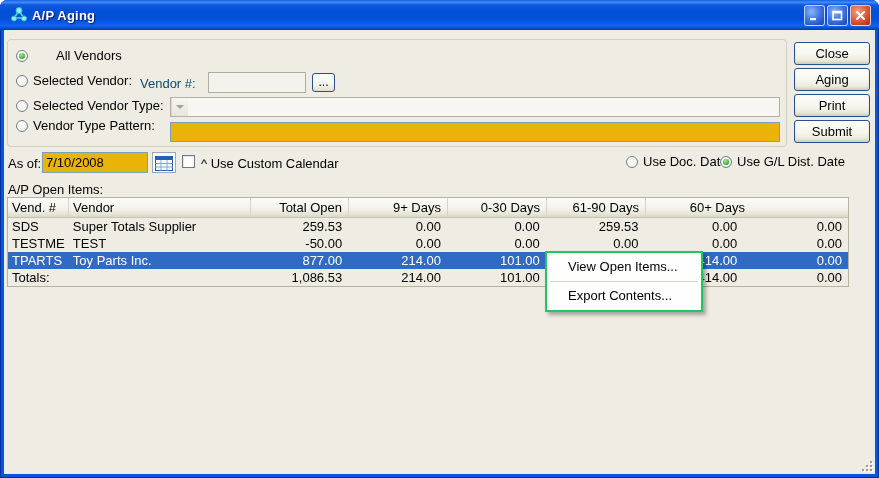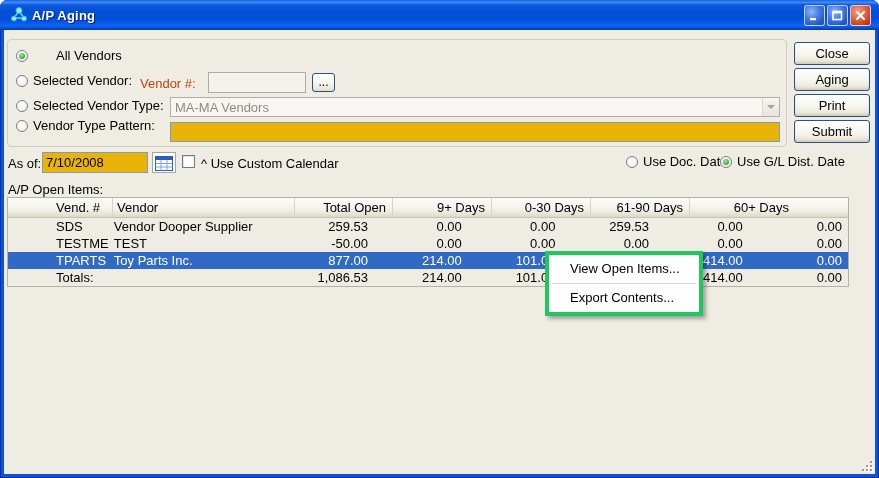--- a/index.html
+++ b/index.html
@@ -49,21 +49,21 @@
     position: relative; width: 12px; height: 12px; border-radius: 50%;
     border: 1px solid #747F8A;
     background: radial-gradient(circle at 35% 30%, #FFFFFF 0%, #F2F1EA 70%, #DEDCD0 100%);
     flex: 0 0 auto;
   }
   .radio-opt.checked .rb::after {
     content: ""; position: absolute; left: 2px; top: 2px; width: 6px; height: 6px;
     border-radius: 50%;
     background: radial-gradient(circle at 40% 35%, #A7E89C 0%, #43B436 60%, #1C8A1C 100%);
   }
-  .dim-label { color: #c2410c; }
+  .dim-label { color: #0c4a6e; }
 
   .textbox {
     border: 1px solid #7F9DB9; background: #eab308; font: 13px "Liberation Sans", sans-serif;
     padding: 1px 3px; height: 21px;
   }
   .textbox.disabled { border-color: #AFACA0; background: #F3F2EC; color: #8C8B82; }
 
   .combo {
     position: absolute; height: 20px; border: 1px solid #B3B0A3; background: #F7F6F3;
     display: flex; align-items: center;
@@ -103,28 +103,28 @@
   }
 
   
   .tbl { position: absolute; left: 3px; top: 167px; width: 842px; border: 1px solid #B5B2A2; background: #EFEDE3; }
   .thead { display: flex; height: 20px; background: linear-gradient(180deg,#FCFCFA 0%,#F2F1EA 60%,#E6E4D7 85%,#DAD8C7 100%); border-bottom: 1px solid #C6C3B0; }
   .th { line-height: 19px; padding: 0 4px; border-right: 1px solid #D8D5C4; overflow: hidden; white-space: nowrap; }
   .th:last-child { border-right: none; }
   .trow { display: flex; height: 17px; }
   .td { line-height: 17px; padding: 0 4px; overflow: hidden; white-space: nowrap; }
   .num { text-align: right; padding-right: 6px; }
-  .c0 { width: 61px; margin-left: 44px; } .c1 { width: 182px; } .c2 { width: 98px; } .c3 { width: 99px; }
+  .c0 { width: 61px; } .c1 { width: 182px; } .c2 { width: 98px; } .c3 { width: 99px; }
   .c4 { width: 99px; } .c5 { width: 99px; } .c6 { width: 99px; } .c7 { width: 105px; }
   .trow.selected { background: #316AC5; color: #fff; }
 
   
   .menu {
     position: absolute; left: 541px; top: 221px; width: 158px; z-index: 10;
-    background: #FEFEFE; border: 4px solid #22c55e; padding: 3px 1px;
+    background: #FEFEFE; border: 2px solid #22c55e; padding: 3px 1px;
     box-shadow: 3px 3px 4px rgba(0,0,0,.32);
   }
   .menu-item { height: 22px; line-height: 22px; padding: 0 10px 0 20px; white-space: nowrap; }
   .menu-sep { height: 1px; background: #D7D5CE; margin: 3px 2px; }
 
   .grip { position: absolute; right: 1px; bottom: 1px; width: 13px; height: 13px; }
 
   .abs { position: absolute; }
   label { cursor: default; }
 </style>
@@ -180,21 +180,20 @@
       </label>
       <span class="abs dim-label" style="left:132px; top:36px;">Vendor #:</span>
       <input class="textbox disabled abs" style="left: 200px; top: 32px; width: 98px;" disabled="" value="">
       <button class="smallbtn abs" style="left:304px; top:33px; width:23px; height:19px;">...</button>
 
       <label class="radio-opt" style="left:8px; top:58px;">
         <span class="rb"></span>
         <span>Selected Vendor Type:</span>
       </label>
       <div class="combo" style="left:162px; top:57px; width:610px;">
-        <span class="combo-text">MA-MA Vendors</span>
         <span class="combo-arrow">
             <span></span>
           </span>
       </div>
 
       <label class="radio-opt" style="left:8px; top:78px;">
         <span class="rb"></span>
         <span>Vendor Type Pattern:</span>
       </label>
       <input class="textbox abs" style="left: 162px; top: 82px; width: 610px; height: 20px;" value="">
@@ -237,21 +236,21 @@
         <div class="th c1">Vendor</div>
         <div class="th c2 num">Total Open</div>
         <div class="th c3 num">9+ Days</div>
         <div class="th c4 num">0-30 Days</div>
         <div class="th c6 num">61-90 Days</div>
         <div class="th c7 num">60+ Days</div>
       </div>
 
       <div class="trow">
         <div class="td c0">SDS</div>
-        <div class="td c1">Vendor Dooper Supplier</div>
+        <div class="td c1">Super Totals Supplier</div>
         <div class="td c2 num">259.53</div>
         <div class="td c3 num">0.00</div>
         <div class="td c4 num">0.00</div>
         <div class="td c5 num">259.53</div>
         <div class="td c6 num">0.00</div>
         <div class="td c7 num">0.00</div>
       </div>
 
       <div class="trow">
         <div class="td c0">TESTME</div>

